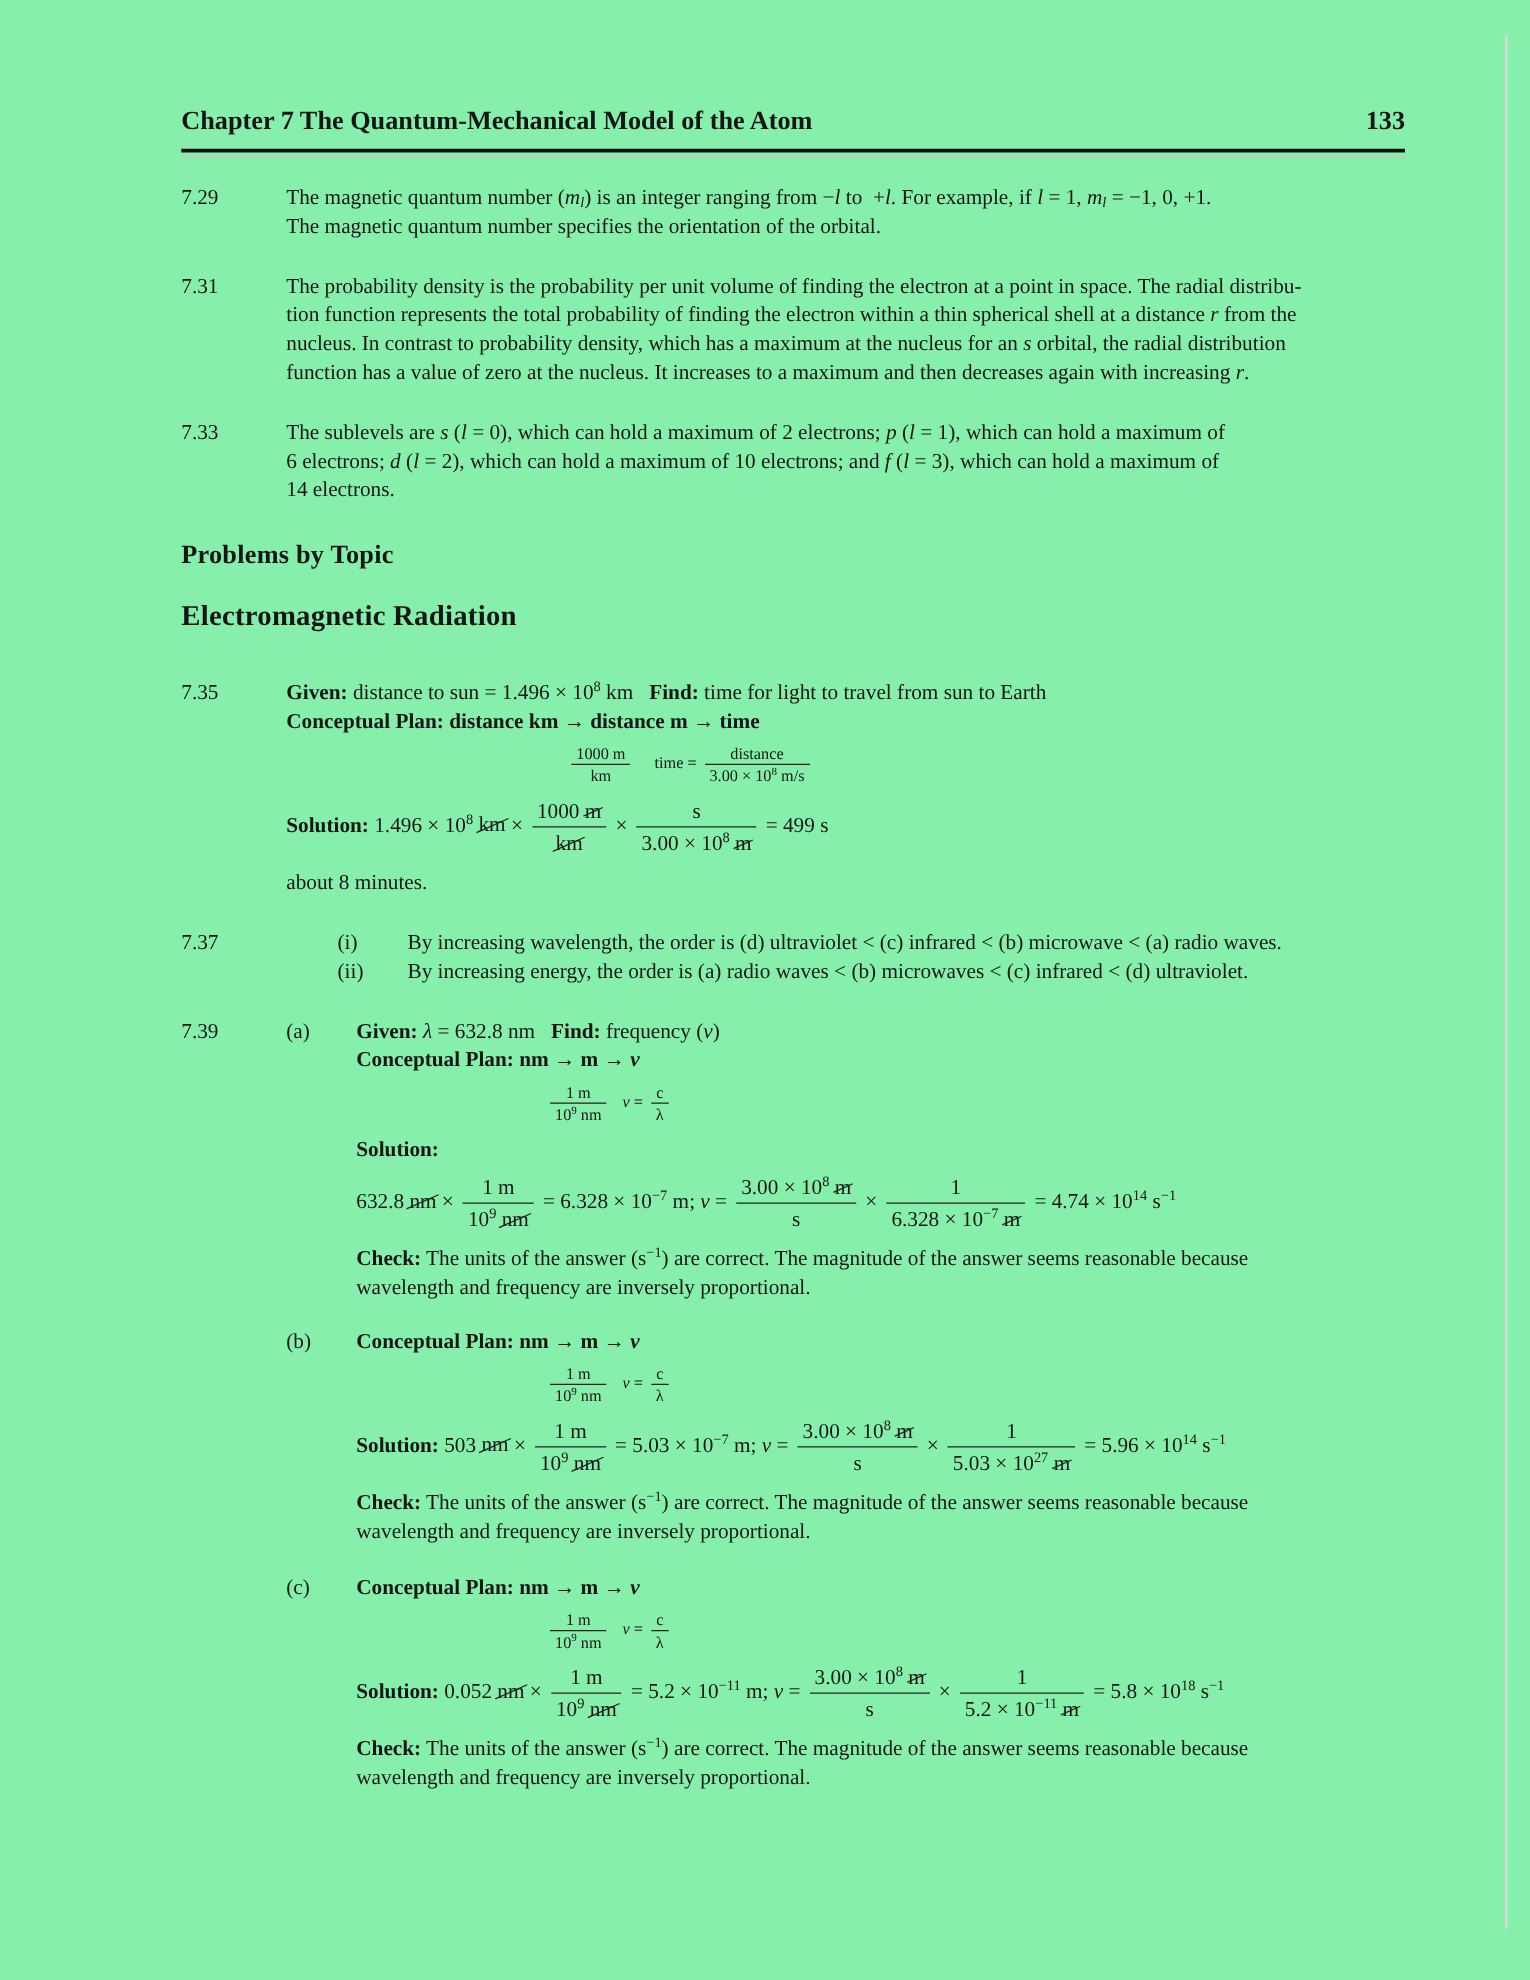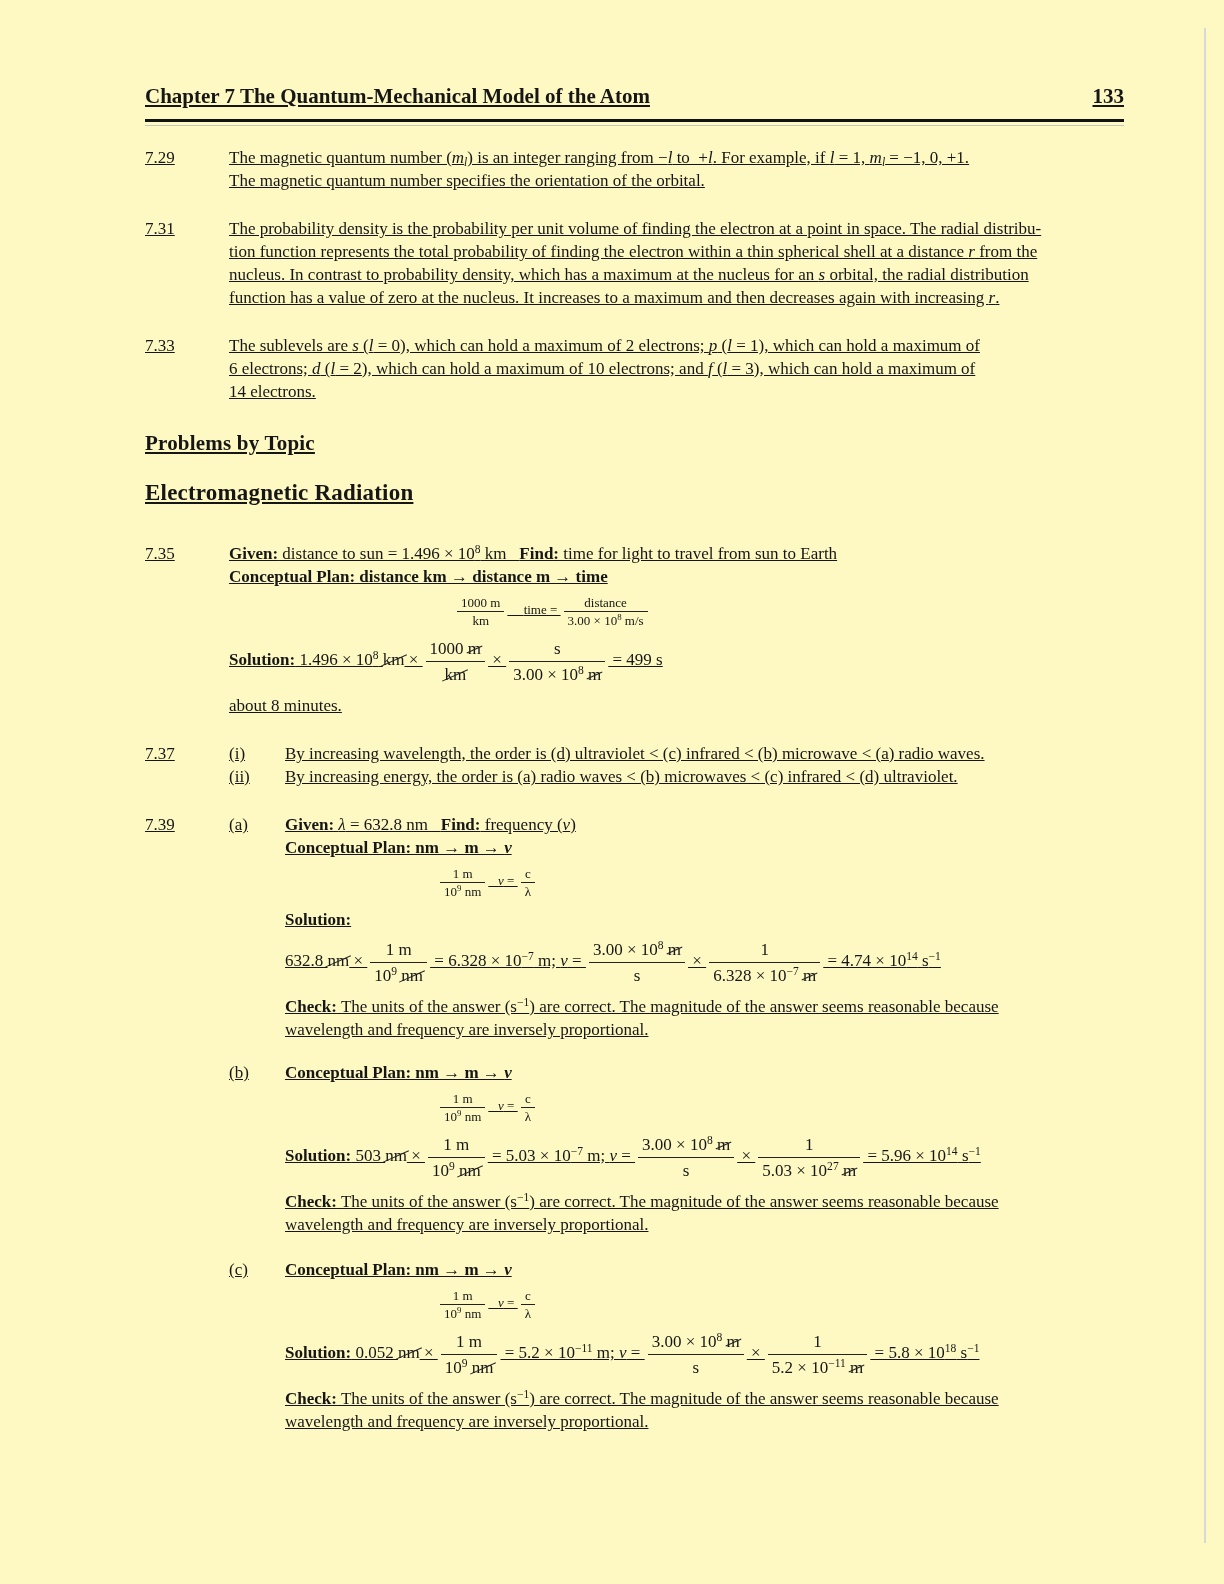--- a/index.html
+++ b/index.html
@@ -1,19 +1,19 @@
 <!DOCTYPE html>
 <html><head>
 <meta charset="utf-8">
 <style>
   html,body{margin:0;padding:0;background:#ffffff;}
   .page{
-    width:1224px;height:1584px;position:relative;overflow:hidden;background:#fef9c3;
+    width:1224px;height:1584px;position:relative;overflow:hidden;background:#86efac;
     font-family:"Liberation Serif","DejaVu Serif",serif;
-    font-size:17px;color:#161616;text-decoration:underline;
+    font-size:17px;color:#161616;
   }
   .content{padding:84px 100px 0 145px;}
   .hdr{display:flex;justify-content:space-between;align-items:baseline;font-weight:bold;font-size:21px;}
   .rule{height:3px;background:#121212;margin-top:10px;}
   .rule2{height:1px;background:#c4c4c4;margin:3px 0 20px 0;}
   .prob{display:flex;margin-bottom:25px;}
   .pnum{width:84px;flex-shrink:0;}
   .pbody{flex:1;min-width:0;}
   .line{line-height:23px;white-space:nowrap;}
   .h1{font-size:21px;font-weight:bold;margin:2px 0 24px 0;letter-spacing:0.2px;}
@@ -85,21 +85,21 @@
       <div class="pnum line">7.35</div>
       <div class="pbody">
         <div class="line"><span class="b">Given:</span><span> distance to sun = 1.496 × 10</span><span class="sup">8</span><span> km&nbsp;&nbsp; </span><span class="b">Find:</span><span> time for light to travel from sun to Earth</span></div>
         <div class="line"><span class="b">Conceptual Plan: distance km → distance m → time</span></div>
         <div class="planmath"><span class="frac"><span class="num"><span>1000 m</span></span><span class="den"><span>km</span></span></span><span>&nbsp;&nbsp;&nbsp;&nbsp;&nbsp;</span><span>time = </span><span class="frac"><span class="num"><span>distance</span></span><span class="den"><span>3.00 × 10</span><span class="sup">8</span><span> m/s</span></span></span></div>
         <div class="line soln"><span class="b">Solution:</span><span> 1.496 × 10</span><span class="sup">8</span><span> </span><span class="cancel">km</span><span> × </span><span class="frac"><span class="num"><span>1000 </span><span class="cancel">m</span></span><span class="den"><span class="cancel">km</span></span></span><span> × </span><span class="frac"><span class="num"><span>s</span></span><span class="den"><span>3.00 × 10</span><span class="sup">8</span><span> </span><span class="cancel">m</span></span></span><span> = 499 s</span></div>
         <div class="line"><span>about 8 minutes.</span></div>
       </div>
     </section>
 
-    <section class="prob" style="">
+    <section class="prob" style="gap:41px;">
       <div class="pnum line">7.37</div>
       <div class="pbody">
         <div class="sub">
           <div class="slabel">(i)</div>
           <div class="sbody line"><span>By increasing wavelength, the order is (d) ultraviolet &lt; (c) infrared &lt; (b) microwave &lt; (a) radio waves.</span></div>
         </div>
         <div class="sub">
           <div class="slabel">(ii)</div>
           <div class="sbody line"><span>By increasing energy, the order is (a) radio waves &lt; (b) microwaves &lt; (c) infrared &lt; (d) ultraviolet.</span></div>
         </div>

